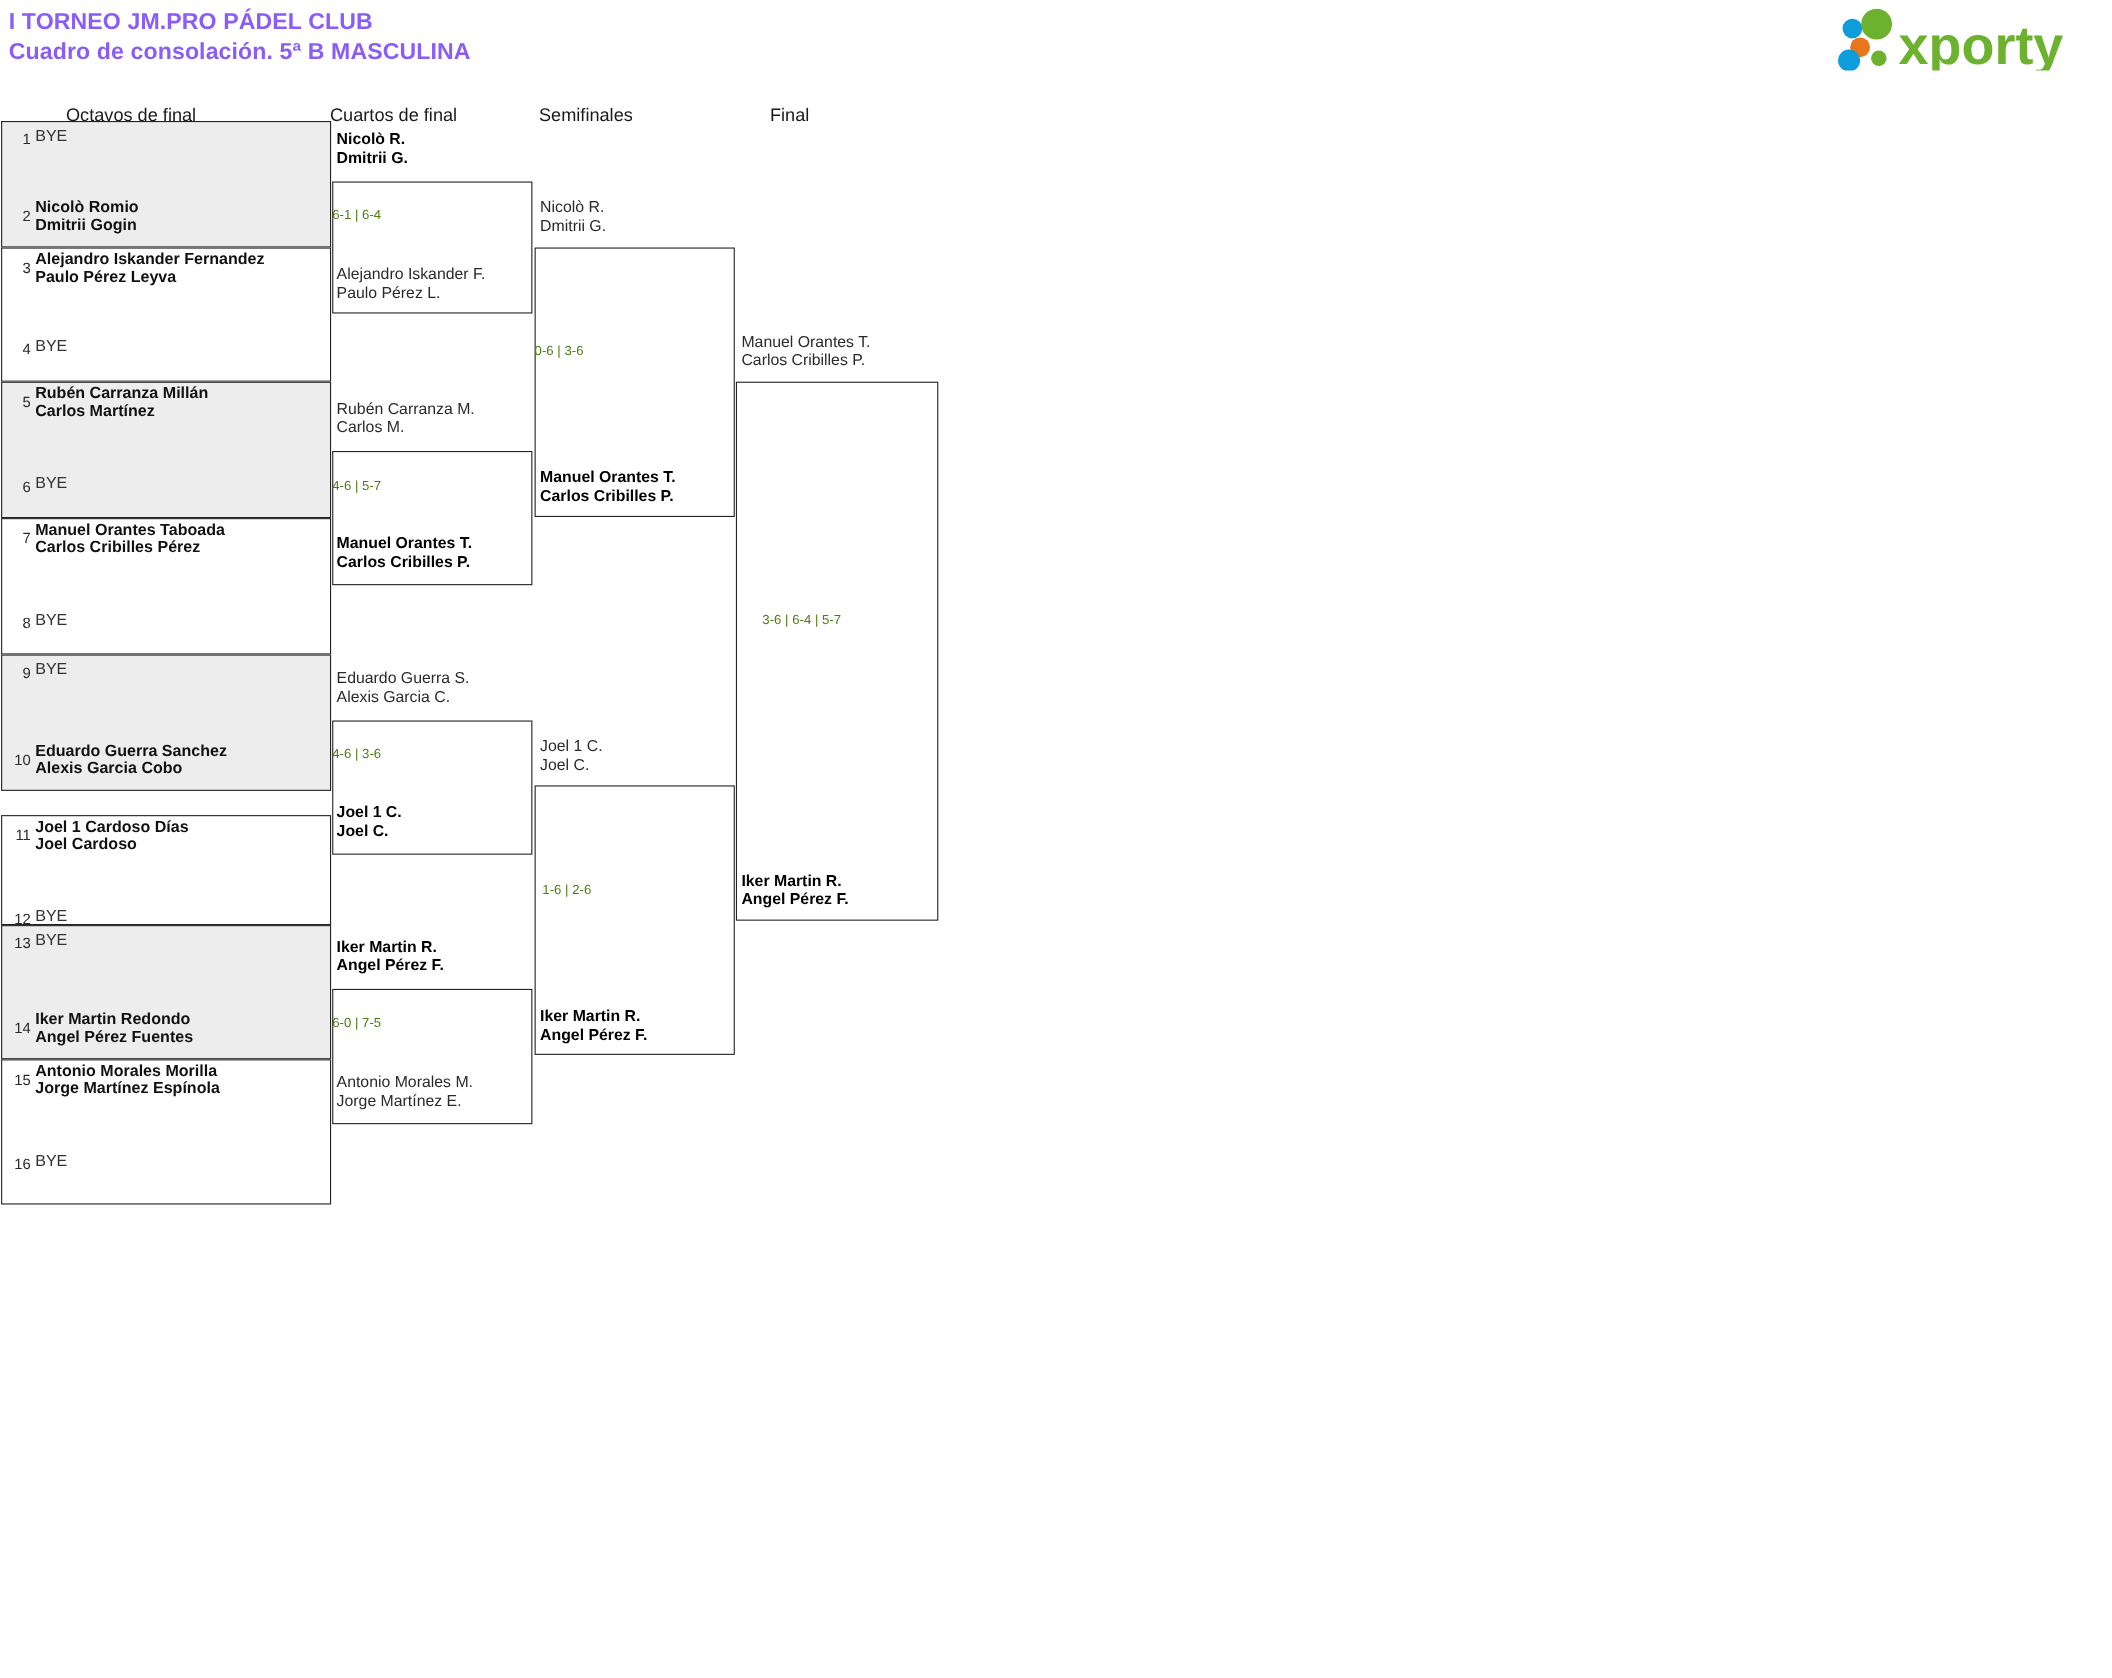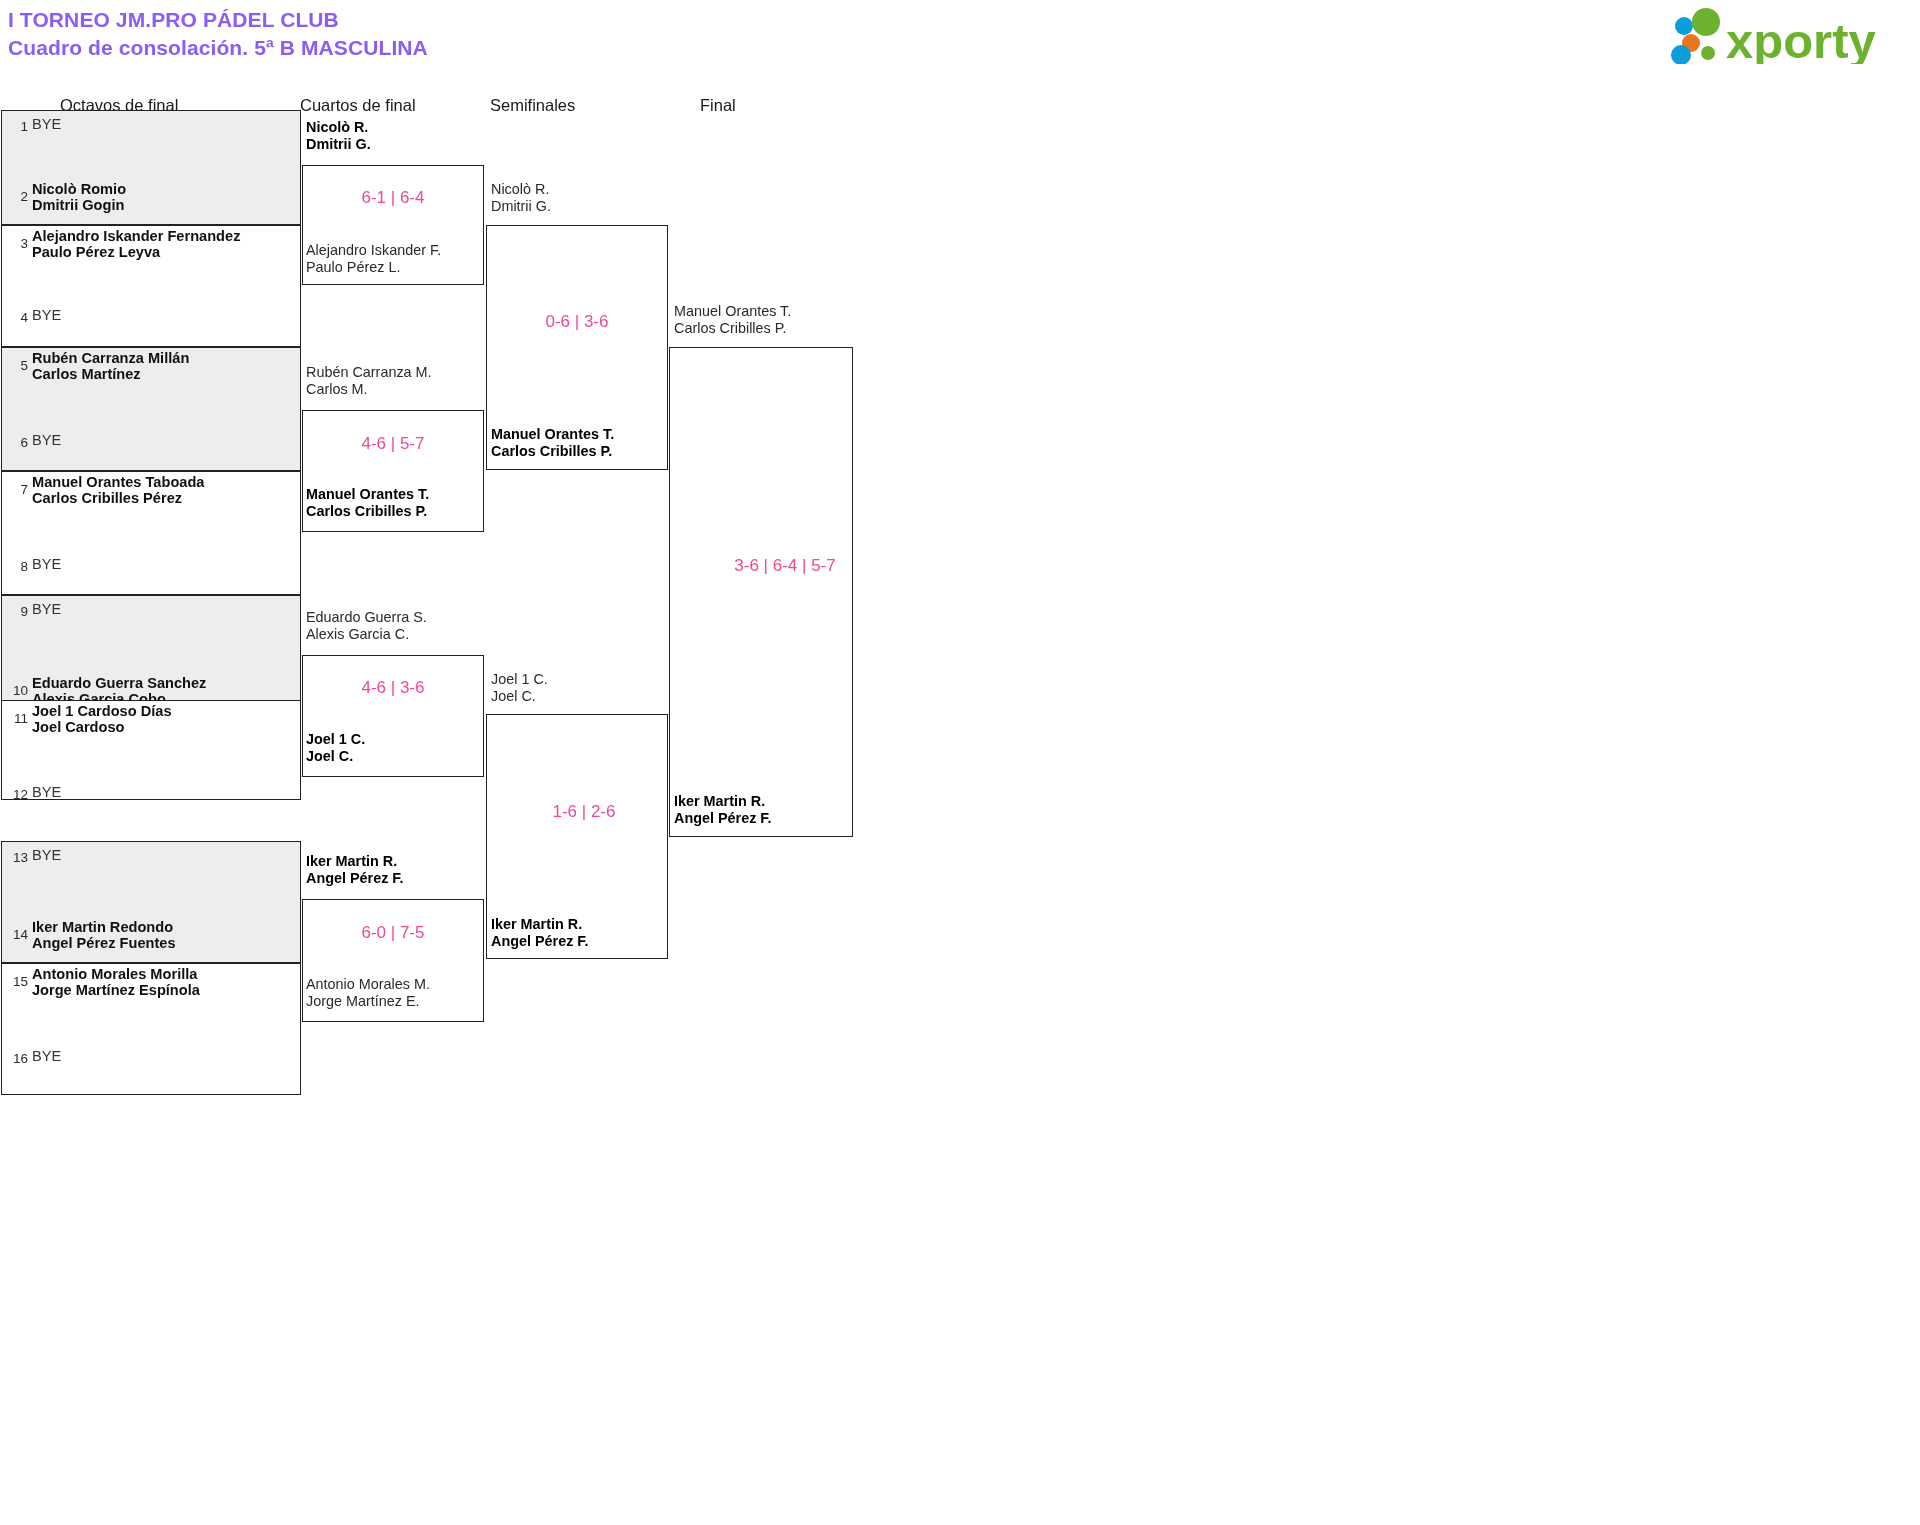--- a/index.html
+++ b/index.html
@@ -98,23 +98,22 @@
 
   
   .match-box {
     position: absolute;
     box-sizing: border-box;
     border: 1.3px solid #222;
     background: transparent;
   }
   .match-score {
     position: absolute;
-    font-size: 17px;
-    color: #ec4899;
-    text-align: center;
+    font-size: 12px;
+    color: #4d7c0f;
     white-space: nowrap;
   }
 
   
   .team-label {
     position: absolute;
     font-size: 14.4px;
     line-height: 1.16;
     color: #1b1b1b;
     white-space: nowrap;
@@ -220,21 +219,21 @@
   </div>
   <div class="seed-row" style="top:77px;">
     <span class="seed-num">10</span>
     <span class="seed-names bold">
       <span class="nm">Eduardo Guerra Sanchez</span>
       <span class="nm">Alexis Garcia Cobo</span>
     </span>
   </div>
 </div>
 
-<div class="seed-block plain" style="top:700px; height:100px;">
+<div class="seed-block plain" style="top:741px; height:100px;">
   <div class="seed-row" style="top:0px;">
     <span class="seed-num">11</span>
     <span class="seed-names bold">
       <span class="nm">Joel 1 Cardoso Días</span>
       <span class="nm">Joel Cardoso</span>
     </span>
   </div>
   <div class="seed-row bye" style="top:78px;">
     <span class="seed-num">12</span>
     <span class="seed-names">

